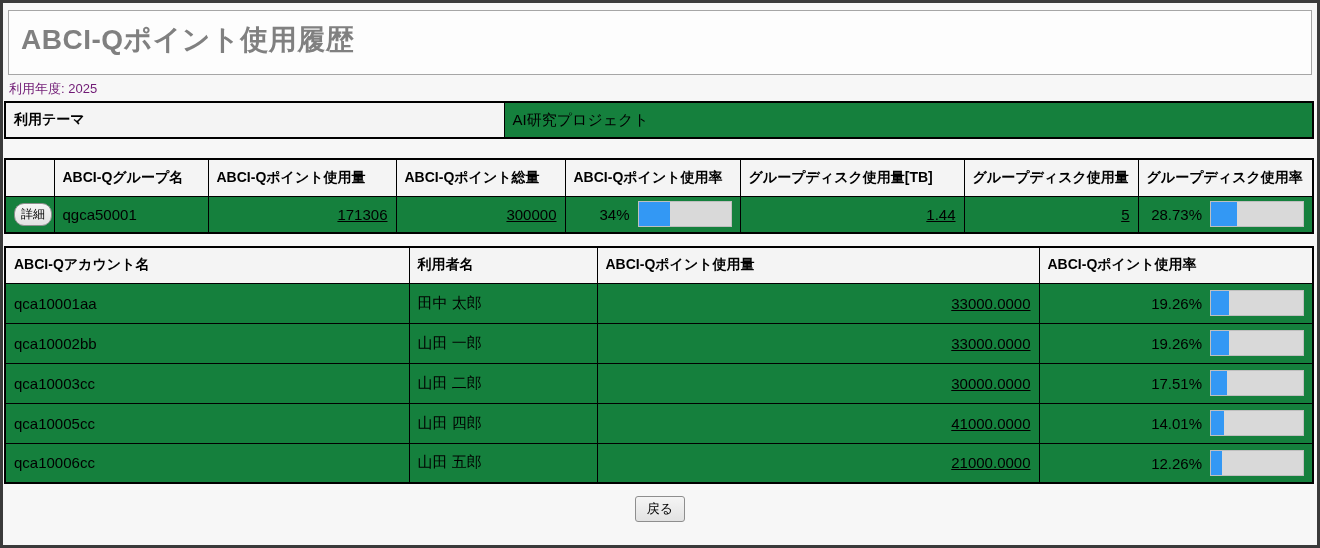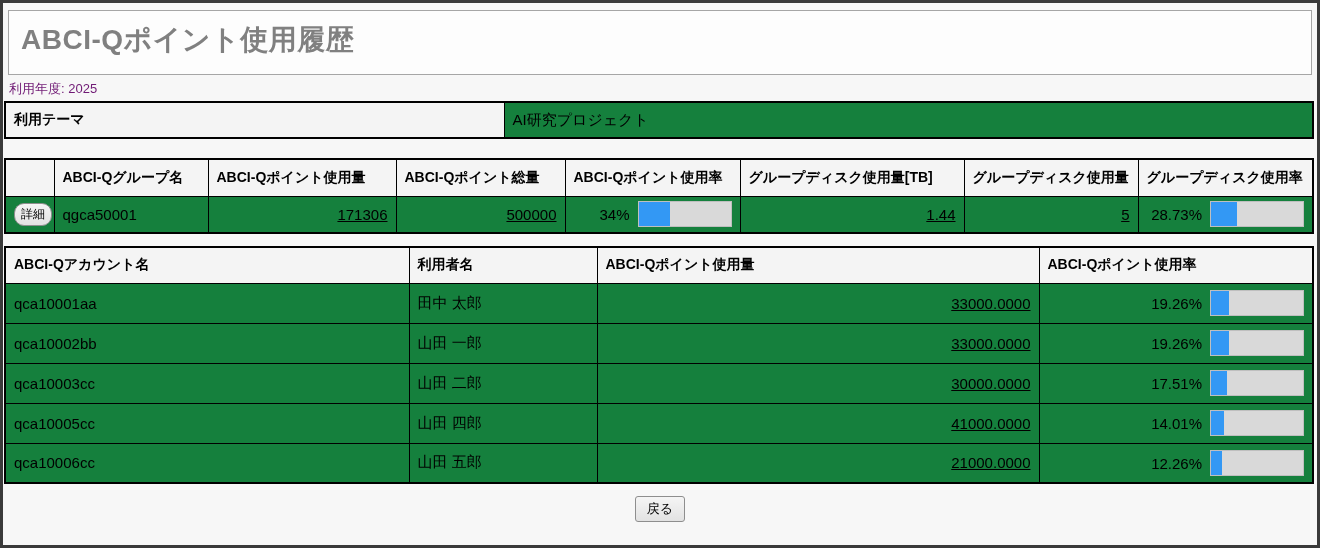--- a/index.html
+++ b/index.html
@@ -100,21 +100,21 @@
         <th>グループディスク使用率</th>
       </tr>
     </thead>
     <tbody>
       <tr>
         <td class="c-btn">
           <button class="btn small">詳細</button>
         </td>
         <td class="left">qgca50001</td>
         <td class="num">171306</td>
-        <td class="num">500000</td>
+        <td class="num">300000</td>
         <td class="ratecell">
           <span class="rate">34%</span><span class="bar"><i style="width: 34%;"></i></span>
         </td>
         <td class="num">1.44</td>
         <td class="num">5</td>
         <td class="ratecell">
           <span class="rate">28.73%</span><span class="bar"><i style="width: 28.73%;"></i></span>
         </td>
       </tr>
     </tbody>

